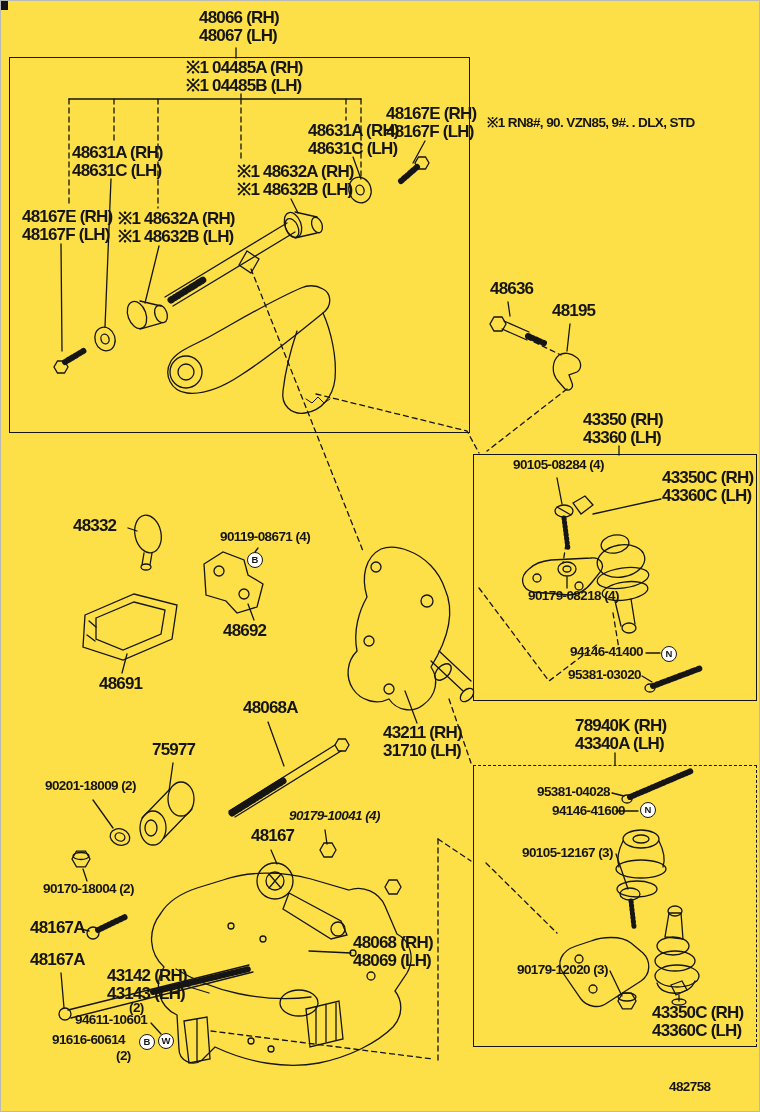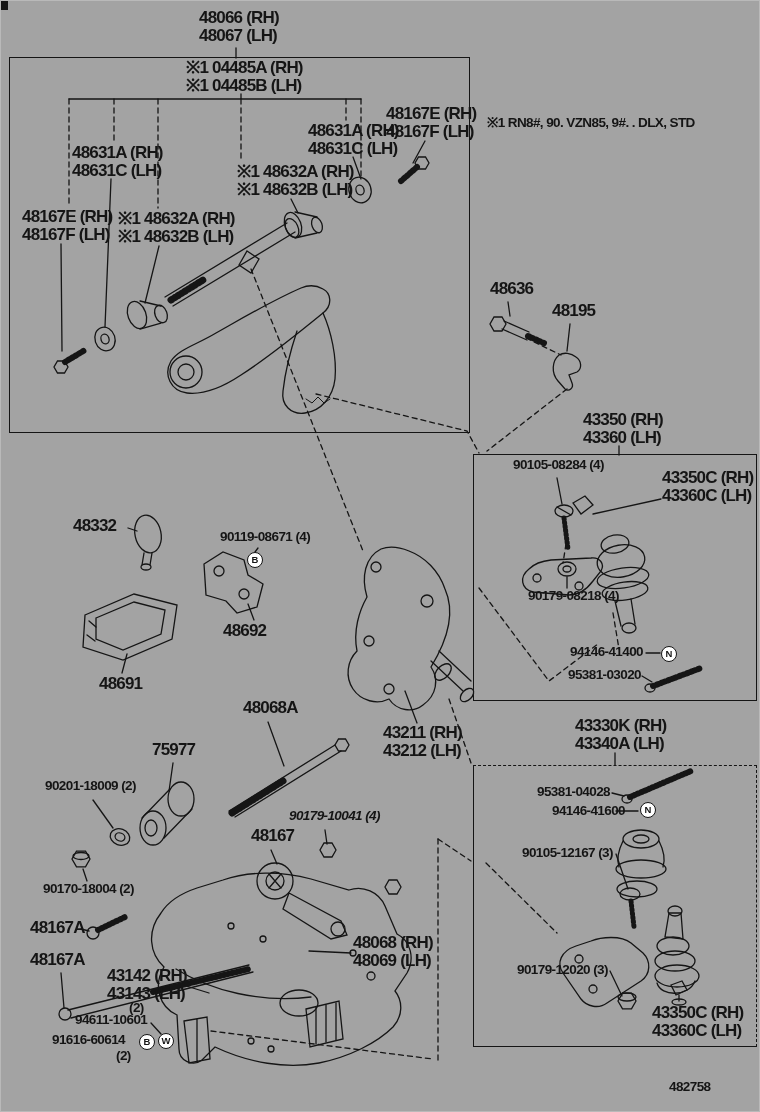--- a/index.html
+++ b/index.html
@@ -1,17 +1,17 @@
 <!DOCTYPE html>
 <html><head>
 <meta charset="utf-8">
 <style>
   html,body{margin:0;padding:0;background:#fff;}
   .page{
-    position:relative;width:760px;height:1112px;background:#a3a3a3;
+    position:relative;width:760px;height:1112px;background:#fde047;
     font-family:"Liberation Sans",sans-serif;font-weight:bold;color:#151515;
     overflow:hidden;border:1px solid #b9b9b9;box-sizing:border-box;
   }
   .art{position:absolute;left:0;top:0;}
   .box{position:absolute;border:1.4px solid #151515;box-sizing:border-box;}
   .box-a{left:8px;top:56px;width:461px;height:376px;}
   .box-b{left:472px;top:453px;width:284px;height:247px;}
   .box-c{left:472px;top:764px;width:284px;height:282px;
          border-style:dashed dashed solid solid;}
   .lbl{position:absolute;white-space:pre-line;line-height:1.04;letter-spacing:-0.8px;}
@@ -315,36 +315,36 @@
   <div class="lbl lg" style="left:489px;top:279px;">48636</div>
   <div class="lbl lg" style="left:551px;top:301px;">48195</div>
   <div class="lbl lg" style="left:582px;top:410px;">43350 (RH)
 43360 (LH)</div>
   <div class="lbl md" style="left:512px;top:457px;">90105-08284 (4)</div>
   <div class="lbl lg" style="left:661px;top:468px;">43350C (RH)
 43360C (LH)</div>
   <div class="lbl md" style="left:527px;top:588px;">90179-08218 (4)</div>
   <div class="lbl md" style="left:569px;top:644px;">94146-41400</div>
   <div class="lbl md" style="left:567px;top:667px;">95381-03020</div>
-  <div class="lbl lg" style="left:574px;top:716px;">43330K (RH)
+  <div class="lbl lg" style="left:574px;top:716px;">78940K (RH)
 43340A (LH)</div>
   <div class="lbl md" style="left:536px;top:784px;">95381-04028</div>
   <div class="lbl md" style="left:551px;top:803px;">94146-41600</div>
   <div class="lbl md" style="left:521px;top:845px;text-align:center;">90105-12167 (3)</div>
   <div class="lbl md" style="left:516px;top:962px;">90179-12020 (3)</div>
   <div class="lbl lg" style="left:651px;top:1003px;">43350C (RH)
 43360C (LH)</div>
   <div class="lbl lg" style="left:72px;top:516px;">48332</div>
   <div class="lbl md" style="left:219px;top:529px;">90119-08671 (4)</div>
   <div class="lbl lg" style="left:222px;top:621px;">48692</div>
   <div class="lbl lg" style="left:98px;top:674px;">48691</div>
   <div class="lbl lg" style="left:242px;top:698px;">48068A</div>
   <div class="lbl lg" style="left:151px;top:740px;">75977</div>
   <div class="lbl lg" style="left:382px;top:723px;">43211 (RH)
-43212 (LH)</div>
+31710 (LH)</div>
   <div class="lbl md" style="left:288px;top:808px;font-style:italic;">90179-10041 (4)</div>
   <div class="lbl md" style="left:44px;top:778px;">90201-18009 (2)</div>
   <div class="lbl lg" style="left:250px;top:826px;">48167</div>
   <div class="lbl md" style="left:42px;top:881px;">90170-18004 (2)</div>
   <div class="lbl lg" style="left:29px;top:918px;">48167A</div>
   <div class="lbl lg" style="left:29px;top:950px;">48167A</div>
   <div class="lbl lg" style="left:106px;top:966px;">43142 (RH)
 43143 (LH)</div>
   <div class="lbl md" style="left:128px;top:1000px;">(2)</div>
   <div class="lbl md" style="left:74px;top:1012px;">94611-10601</div>

